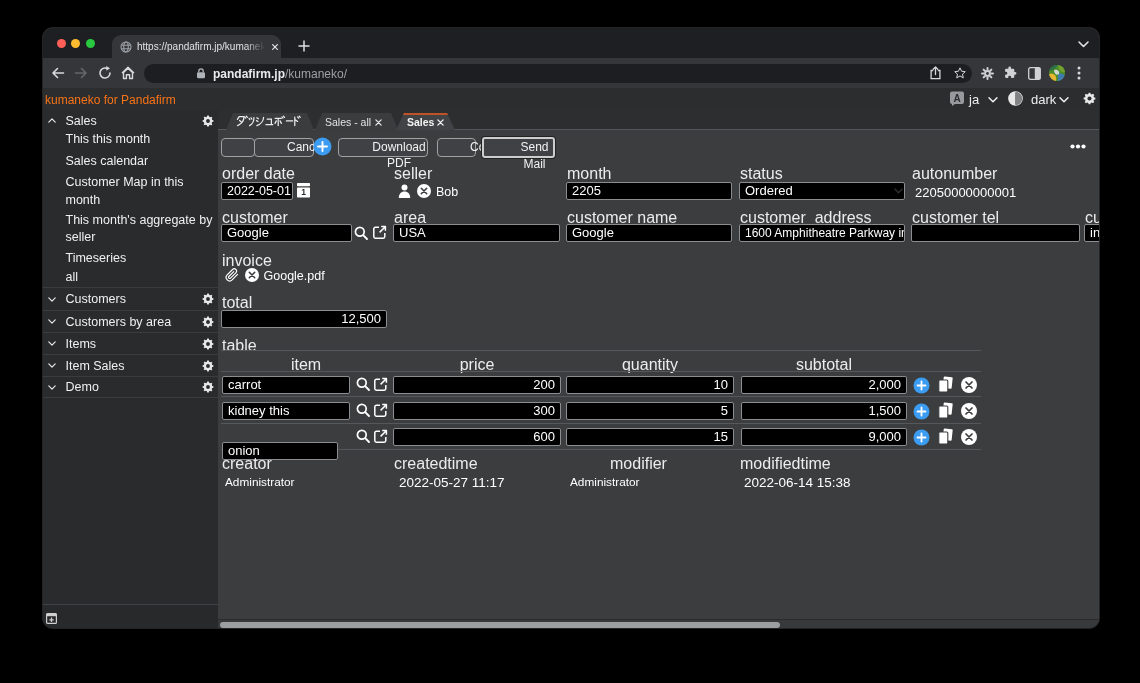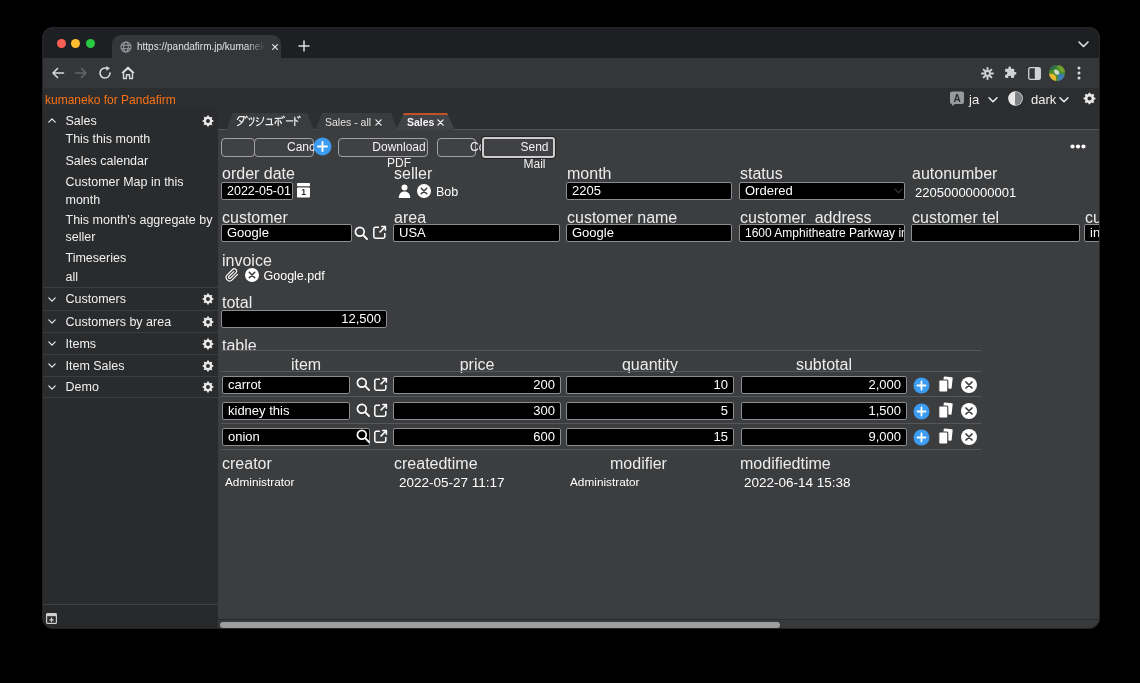--- a/index.html
+++ b/index.html
@@ -82,20 +82,37 @@
     </svg>
 
     <svg style="left:54.5px; top:8px;" width="14" height="14" viewBox="0 0 14 14">
       <path d="M12 7 A5 5 0 1 1 8.6 2.27" fill="none" stroke="#d7d9dc" stroke-width="1.6" stroke-linecap="round"></path>
       <path d="M8.2 0 L12 2.3 L8.4 4.8 Z" fill="#d7d9dc"></path>
     </svg>
 
     <svg style="left:77.5px; top:7.5px;" width="14" height="14" viewBox="0 0 14 14">
       <path d="M2.5 6.5 L7 2.2 L11.5 6.5 V12.5 H8.6 V8.8 H5.4 V12.5 H2.5 Z M1 7 L7 1.2 L13 7" fill="none" stroke="#d7d9dc" stroke-width="1.4" stroke-linejoin="round"></path>
     </svg>
+    <div id="omni">
+
+      <svg style="left:52px; top:4.5px;" width="10" height="11" viewBox="0 0 10 11">
+        <rect x="1" y="4.3" width="8" height="6" rx="1.2" fill="#aeb3b9"></rect>
+        <path d="M2.8 4.3 V3 a2.2 2.2 0 0 1 4.4 0 V4.3" fill="none" stroke="#aeb3b9" stroke-width="1.3"></path>
+      </svg>
+      <div class="dom"><b>pandafirm.jp</b><span>/kumaneko/</span></div>
+
+      <svg style="left:785px; top:2.5px;" width="13" height="14" viewBox="0 0 13 14">
+        <path d="M4.2 4.5 H2.1 V12.6 H10.9 V4.5 H8.8" fill="none" stroke="#d7d9dc" stroke-width="1.3"></path>
+        <path d="M6.5 8.5 V1.2 M4.2 3.2 L6.5 0.9 L8.8 3.2" fill="none" stroke="#d7d9dc" stroke-width="1.3" stroke-linecap="round" stroke-linejoin="round"></path>
+      </svg>
+
+      <svg style="left:809px; top:2.5px;" width="14" height="14" viewBox="0 0 24 24">
+        <path d="M12 3.2 L14.7 9 L21 9.7 L16.3 14 L17.6 20.3 L12 17.1 L6.4 20.3 L7.7 14 L3 9.7 L9.3 9 Z" fill="none" stroke="#d7d9dc" stroke-width="1.7" stroke-linejoin="round"></path>
+      </svg>
+    </div>
 
     <svg style="left:938px; top:8.5px;" width="13" height="13" viewBox="0 0 13 13">
       <g fill="#cfd1d4">
         <circle cx="6.5" cy="6.5" r="3.4"></circle>
         <g stroke="#cfd1d4" stroke-width="2" stroke-linecap="round">
           <path d="M6.5 1 V2.6 M6.5 10.4 V12 M1 6.5 H2.6 M10.4 6.5 H12 M2.6 2.6 L3.8 3.8 M9.2 9.2 L10.4 10.4 M10.4 2.6 L9.2 3.8 M3.8 9.2 L2.6 10.4"></path>
         </g>
         <circle cx="6.5" cy="6.5" r="1.4" fill="#35363a"></circle>
       </g>
     </svg>
@@ -391,21 +408,21 @@
     </svg>
     <svg style="left:720px; top:292px;" width="15" height="17" viewBox="0 0 15 17">
       <rect x="5.2" y="0.8" width="9" height="11.5" rx="1" fill="#fff" transform="rotate(6 9.7 6.5)"></rect>
       <rect x="0.8" y="4" width="9" height="12" rx="1" fill="#fff" stroke="#3c3d3f" stroke-width="1.1"></rect>
     </svg>
     <svg style="left:742.5px; top:292.5px;" width="16" height="16" viewBox="0 0 16 16">
       <circle cx="8" cy="8" r="8" fill="#fff"></circle>
       <path d="M5 5 L11 11 M11 5 L5 11" stroke="#3c3d3f" stroke-width="1.7" stroke-linecap="round"></path>
     </svg>
 
-    <div class="inp" style="left:4px; top:318px; width:148px;">onion</div>
+    <div class="inp" style="left:4px; top:332px; width:116px;">onion</div>
     <svg class="mag" style="left:138px; top:319px;" width="14" height="14" viewBox="0 0 14 14">
       <circle cx="5.8" cy="5.8" r="4.4" fill="none" stroke="#fff" stroke-width="1.7"></circle>
       <path d="M9.2 9.2 L13 13" stroke="#fff" stroke-width="1.9" stroke-linecap="round"></path>
     </svg>
     <svg class="ext" style="left:155px; top:318.5px;" width="15" height="15" viewBox="0 0 15 15">
       <path d="M7 2.2 H3.4 A1.6 1.6 0 0 0 1.8 3.8 V11.6 A1.6 1.6 0 0 0 3.4 13.2 H11.2 A1.6 1.6 0 0 0 12.8 11.6 V8" fill="none" stroke="#fff" stroke-width="1.5"></path>
       <path d="M9.2 1.6 H13.4 V5.8 M13 2 L7.6 7.4" fill="none" stroke="#fff" stroke-width="1.5" stroke-linejoin="round"></path>
     </svg>
     <div class="inp r" style="left:175px; top:318px; width:168px;">600</div>
     <div class="inp r" style="left:348px; top:318px; width:168px;">15</div>

